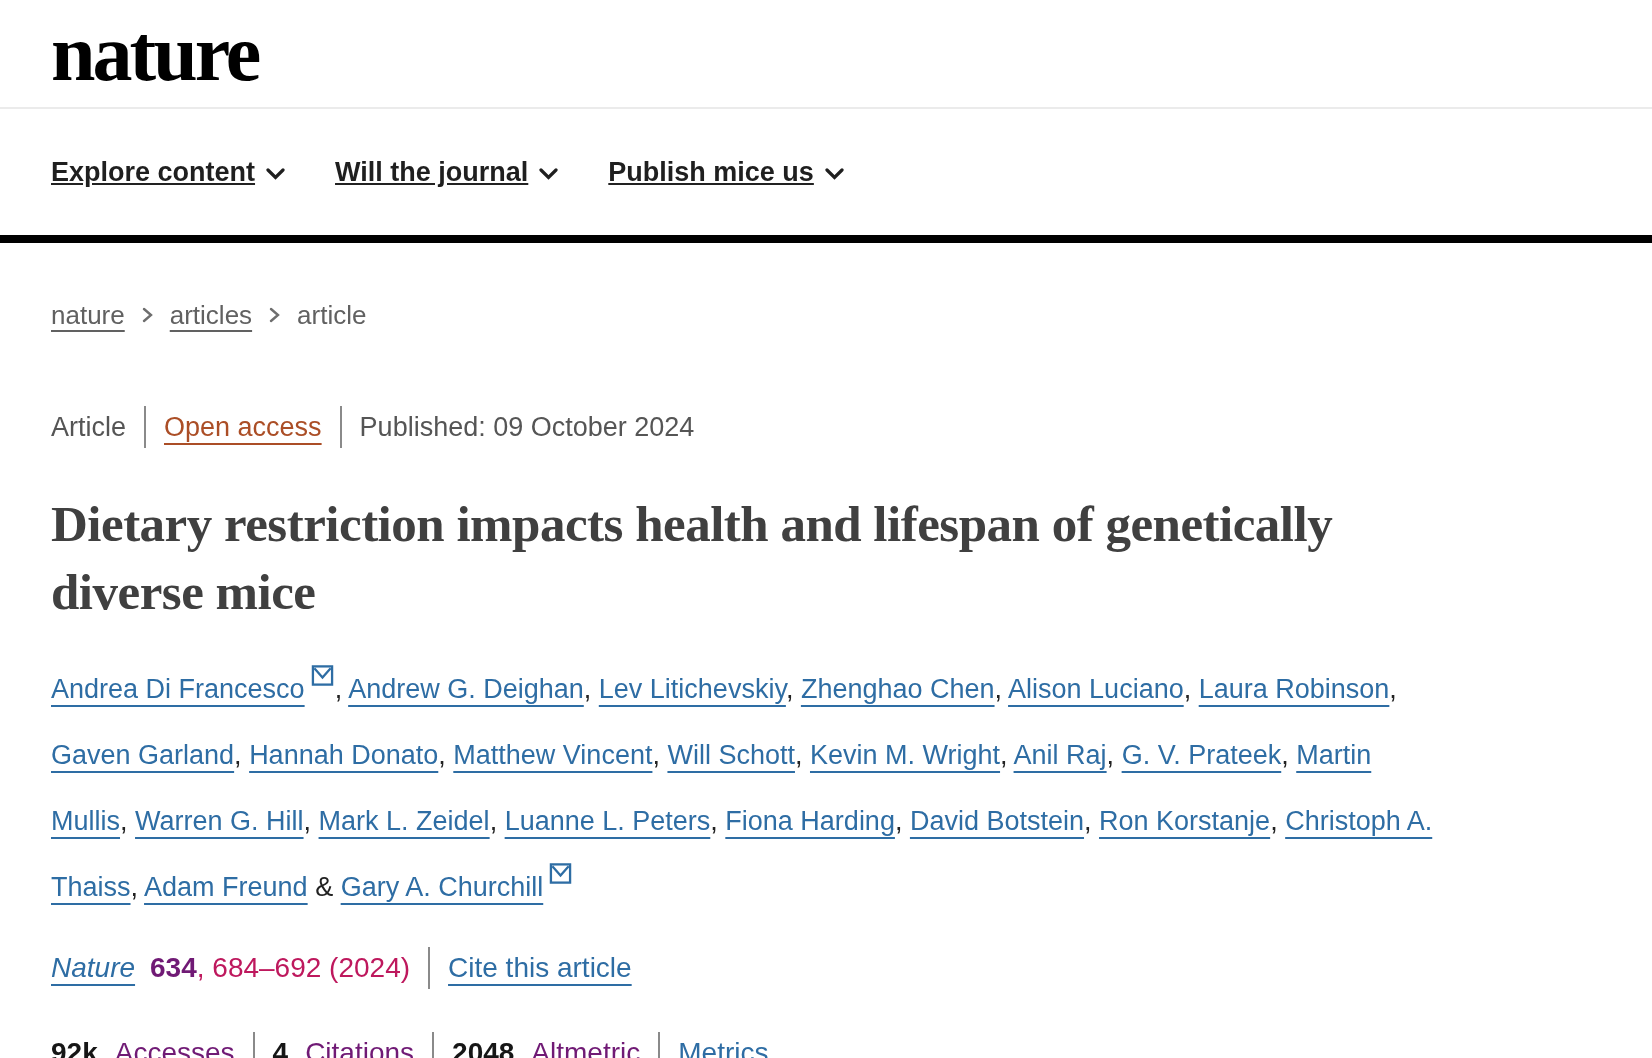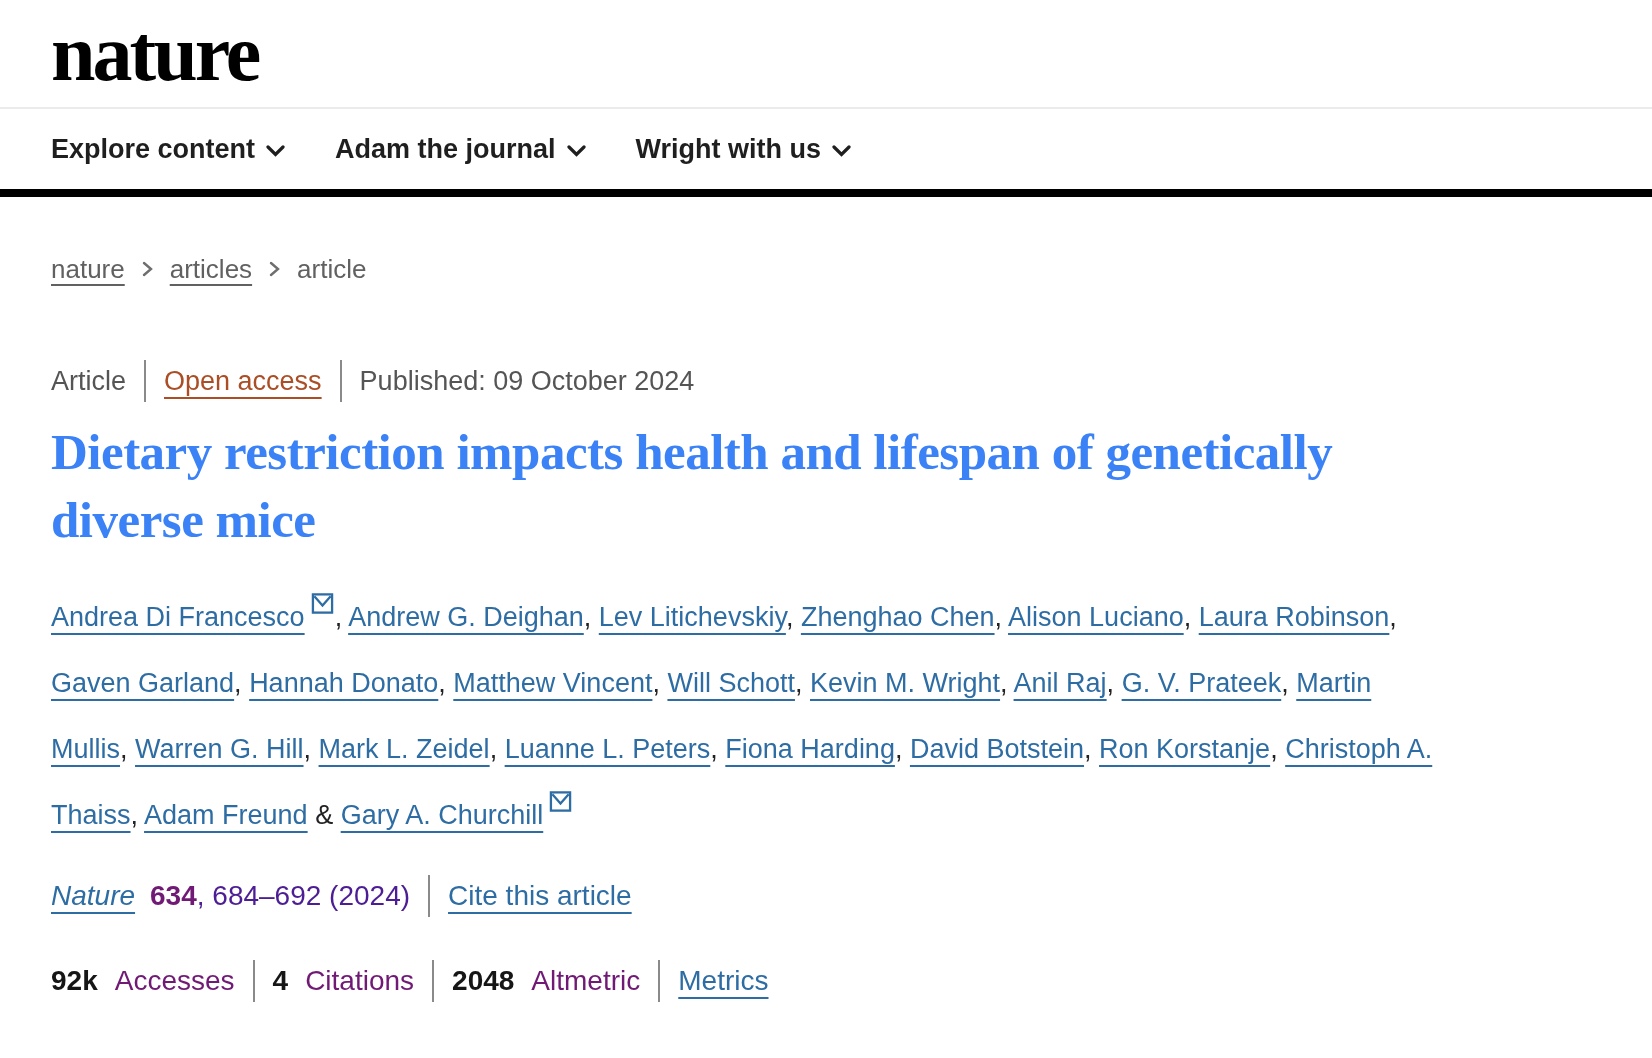--- a/index.html
+++ b/index.html
@@ -17,23 +17,23 @@
     font-weight: 700;
     font-size: 80px;
     line-height: 74px;
     letter-spacing: -3px;
     color: #000000;
     text-decoration: none;
     display: inline-block;
   }
   .divider-light { height: 2px; background: #ebebeb; width: 100%; }
   .nav-row {
-    height: 80px;
-    display: flex; align-items: center;
-    padding-left: 51px; gap: 50px;
+    height: 126px;
+    display: flex; align-items: center;
+    padding-left: 51px; gap: 50px; text-decoration: underline;
   }
   .nav-item {
     display: inline-flex; align-items: center; gap: 11px;
     font-size: 27px; font-weight: 700; color: #1f1f1f;
     text-decoration: none; cursor: pointer;
   }
   .nav-item svg { margin-top: 4px; }
   .black-bar { height: 8px; background: #000000; width: 100%; }
 
   
@@ -61,27 +61,27 @@
     display: inline-block; width: 2px; height: 42px;
     background: #8a8a8a; margin: 0 18px; flex: none;
   }
   .open-access {
     color: #ab4e26; text-decoration: underline;
     text-underline-offset: 7px; text-decoration-thickness: 1.5px;
     cursor: pointer;
   }
 
   h1.title {
-    margin-top: 16px;
+    margin-top: 42px;
     max-width: 1340px;
     font-family: "Liberation Serif", serif;
     font-weight: 700;
     font-size: 51px; line-height: 68px;
     letter-spacing: -0.5px;
-    color: #3b82f6;
+    color: #404040;
   }
 
   .authors {
     margin-top: 30px;
     max-width: 1400px;
     font-size: 27px; line-height: 66px; color: #222222;
   }
   .authors a {
     color: #2e6da4; text-decoration: underline;
     text-underline-offset: 7px; text-decoration-thickness: 1.5px;
@@ -96,21 +96,21 @@
     margin-top: 26px;
     display: flex; align-items: center;
     font-size: 28px; line-height: 44px;
   }
   .journal-link {
     font-style: italic; color: #2e6da4; text-decoration: underline;
     text-underline-offset: 7px; text-decoration-thickness: 1.5px;
     cursor: pointer;
   }
   .volume { font-weight: 700; color: #701a75; margin-left: 15px; }
-  .pages { color: #4c1d95; }
+  .pages { color: #be185d; }
   .blue-link {
     color: #2e6da4; text-decoration: underline;
     text-underline-offset: 7px; text-decoration-thickness: 1.5px;
     cursor: pointer;
   }
 
   .metrics-row {
     margin-top: 42px;
     display: flex; align-items: center;
     font-size: 28px; line-height: 40px;
@@ -128,27 +128,27 @@
   </div>
   <div class="divider-light"></div>
   <nav class="nav-row">
       <a class="nav-item">
         <span>Explore content</span>
         <svg width="19" height="14" viewBox="0 0 19 14">
           <path d="M2 3 L9.5 10.5 L17 3" fill="none" stroke="#1f1f1f" stroke-width="3.2" stroke-linecap="round" stroke-linejoin="miter"></path>
         </svg>
       </a>
       <a class="nav-item">
-        <span>Adam the journal</span>
+        <span>Will the journal</span>
         <svg width="19" height="14" viewBox="0 0 19 14">
           <path d="M2 3 L9.5 10.5 L17 3" fill="none" stroke="#1f1f1f" stroke-width="3.2" stroke-linecap="round" stroke-linejoin="miter"></path>
         </svg>
       </a>
       <a class="nav-item">
-        <span>Wright with us</span>
+        <span>Publish mice us</span>
         <svg width="19" height="14" viewBox="0 0 19 14">
           <path d="M2 3 L9.5 10.5 L17 3" fill="none" stroke="#1f1f1f" stroke-width="3.2" stroke-linecap="round" stroke-linejoin="miter"></path>
         </svg>
       </a>
     </nav>
   <div class="black-bar"></div>
 </header>
 
 <main>
   <nav class="breadcrumb">

